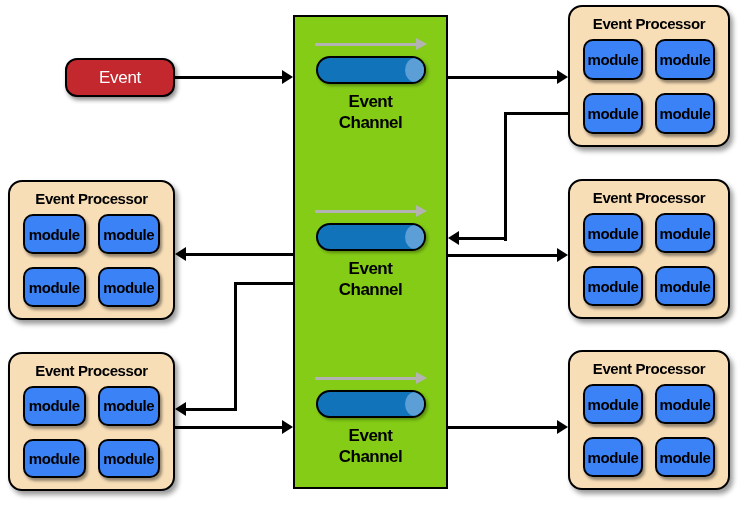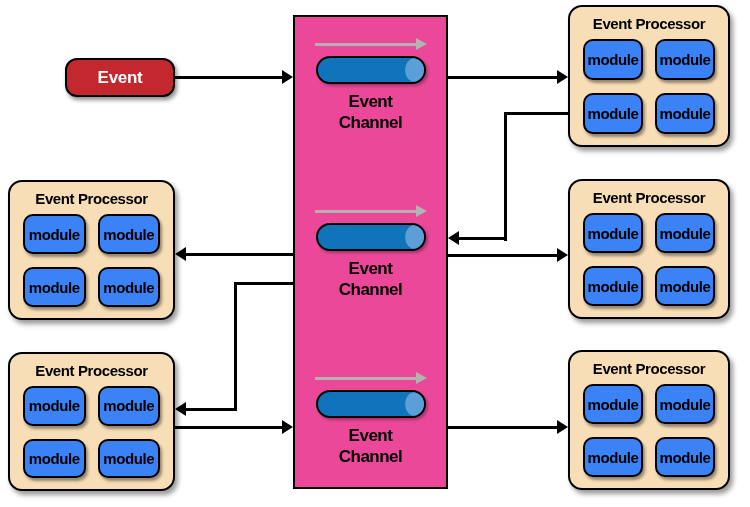--- a/index.html
+++ b/index.html
@@ -5,28 +5,28 @@
   html, body { margin:0; padding:0; background:#ffffff; }
   .canvas {
     position:relative; width:750px; height:507px; background:#ffffff;
     font-family:"Liberation Sans", sans-serif; overflow:hidden;
   }
   
   .event-box {
     position:absolute; left:65px; top:58px; width:110px; height:39px;
     background:#C2282E; border:2.5px solid #000; border-radius:12px;
     box-sizing:border-box; color:#fff; display:flex; align-items:center; justify-content:center;
-    font-size:17px; font-weight:700; letter-spacing:-0.3px;
+    font-size:17px; font-weight:400; letter-spacing:-0.3px;
     box-shadow:2px 3px 4px rgba(0,0,0,0.45);
     text-align:center;
   }
   
   .broker {
     position:absolute; left:293px; top:15px; width:155px; height:474px;
-    background:#ec4899; border:2.5px solid #000; box-sizing:border-box;
+    background:#84cc16; border:2.5px solid #000; box-sizing:border-box;
   }
   .channel-group { position:absolute; left:0; width:100%; }
   .flow-arrow { position:relative; width:112px; height:14px; margin:0 auto; }
   .flow-arrow .shaft { position:absolute; left:0; right:9px; top:6px; height:2.5px; background:#B3B3B3; }
   .flow-arrow .head {
     position:absolute; right:0; top:1px; width:0; height:0;
     border-top:6px solid transparent; border-bottom:6px solid transparent;
     border-left:11px solid #B3B3B3;
   }
   .cylinder {

